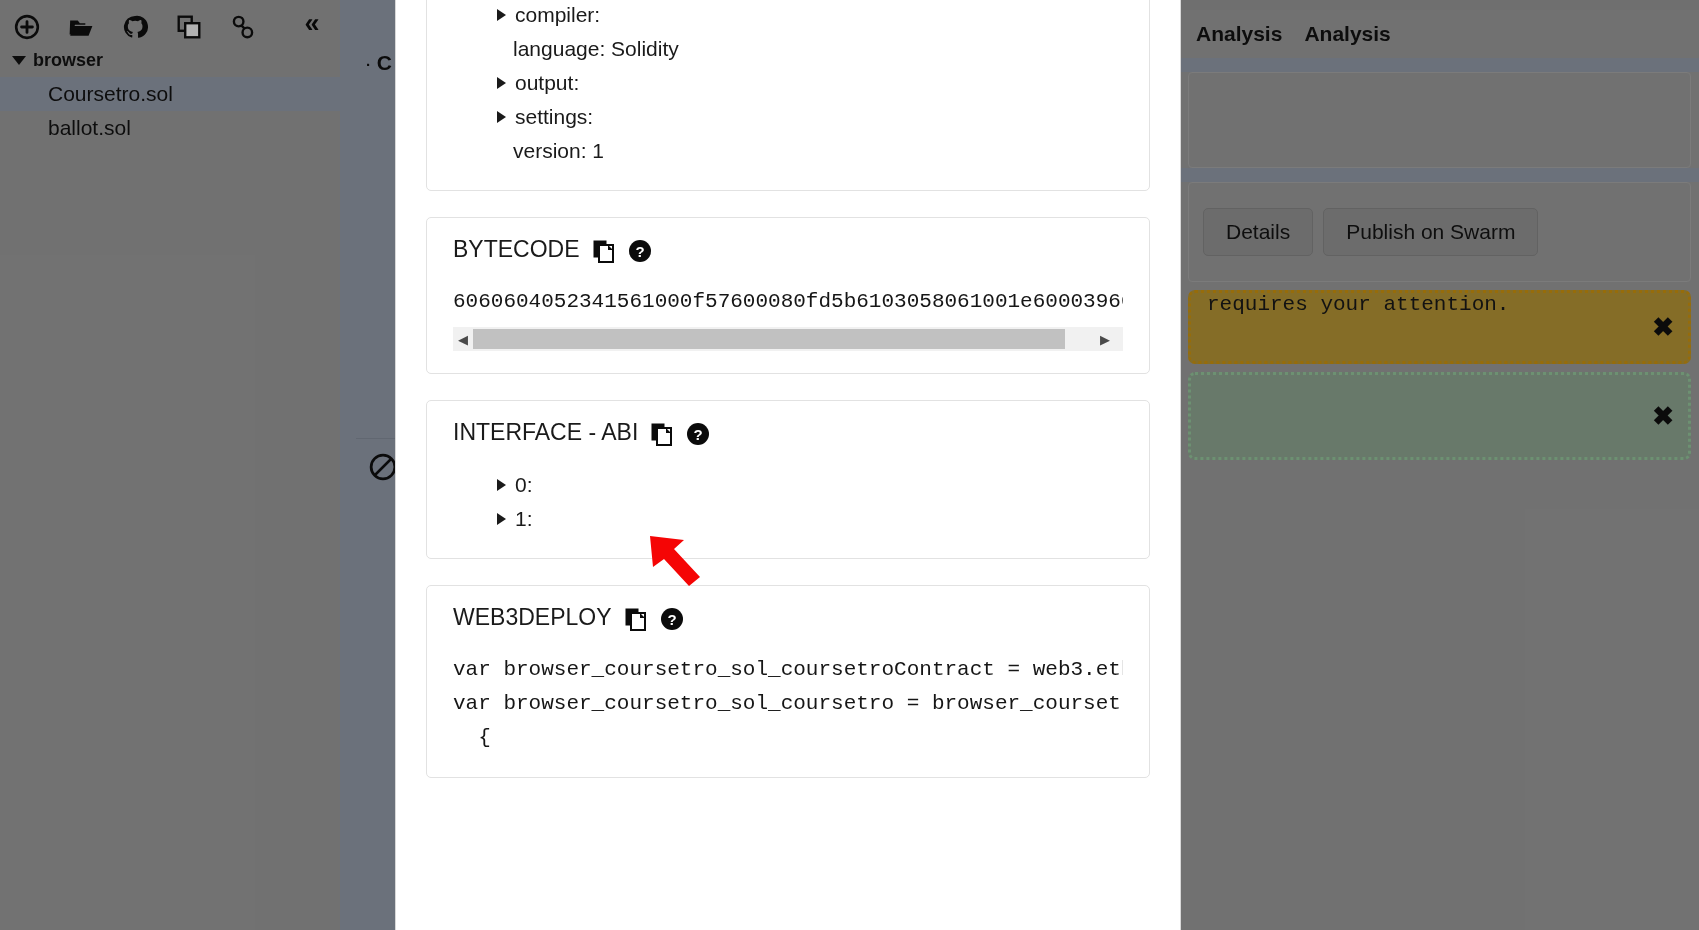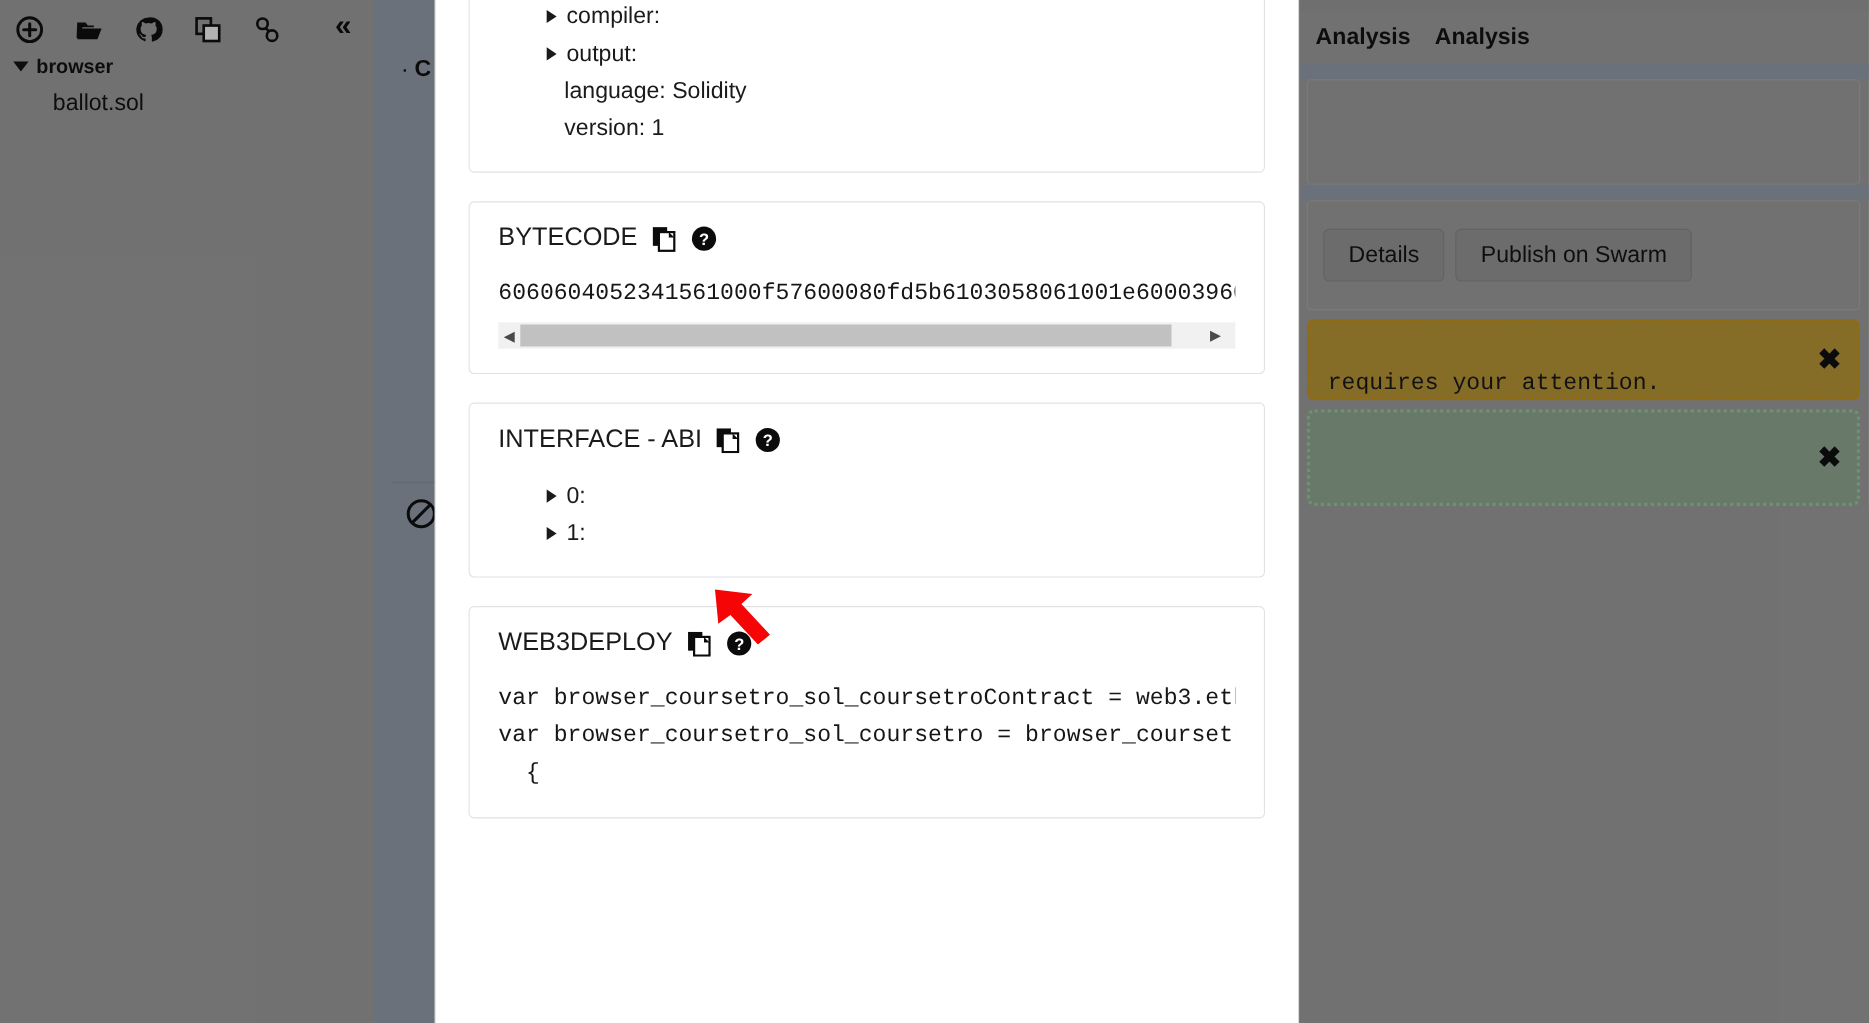--- a/index.html
+++ b/index.html
@@ -154,21 +154,21 @@
     font-size: 21px; color: #151515;
     white-space: nowrap;
     text-align: center;
   }
 
   .alert {
     position: relative;
     margin: 8px 8px 0 8px;
     border-radius: 7px;
     min-height: 74px;
-    display: flex; align-items: flex-end;
+    display: flex; align-items: flex-start;
     font-family: "Liberation Mono", monospace;
     font-size: 21px;
     color: #1a1a1a;
     padding: 0 56px 0 16px;
     white-space: nowrap;
     overflow: hidden;
   }
   .alert.warning { background: #bf9c38; border: 3px dotted #d79b10; }
   .alert.success { background: #96ae99; border: 3px dotted #9cd0a4; height: 88px; }
   .alert-close {
@@ -315,20 +315,21 @@
         </span>
       </div>
 
       <div class="collapse-btn">«</div>
 
       <div class="tree-root">
         <span class="caret-down"></span>
         <span>browser</span>
       </div>
 
+      <div class="tree-file selected">Coursetro.sol</div>
       <div class="tree-file">ballot.sol</div>
     </div>
 
     <div class="editor-col">
       <div class="editor-tabbar">
         <span class="editor-tab">
           <span class="dot">·</span>
           <span>C</span>
         </span>
       </div>
@@ -399,26 +400,30 @@
 
   <div class="scrim"></div>
 
   <div class="modal">
 
     <div class="card first">
       <div class="kv-row">
         <span class="caret-right"></span>
         <span>compiler:</span>
       </div>
+      <div class="kv-row indent">
+        <span>language: Solidity</span>
+      </div>
       <div class="kv-row">
         <span class="caret-right"></span>
         <span>output:</span>
       </div>
-      <div class="kv-row indent">
-        <span>language: Solidity</span>
+      <div class="kv-row">
+        <span class="caret-right"></span>
+        <span>settings:</span>
       </div>
       <div class="kv-row indent">
         <span>version: 1</span>
       </div>
     </div>
 
     <div class="card">
       <div class="card-title">
         <span>BYTECODE</span>
         <span class="title-icon">

